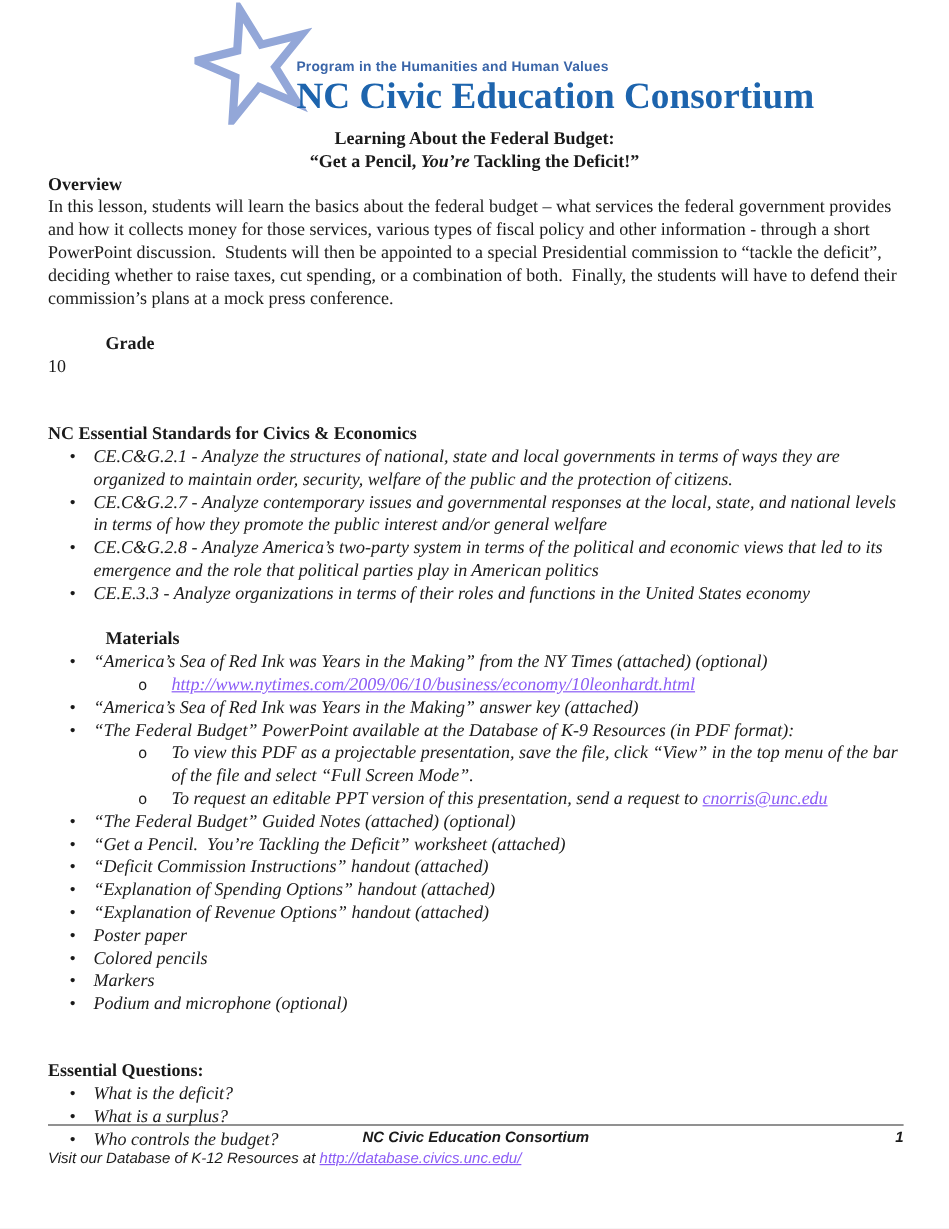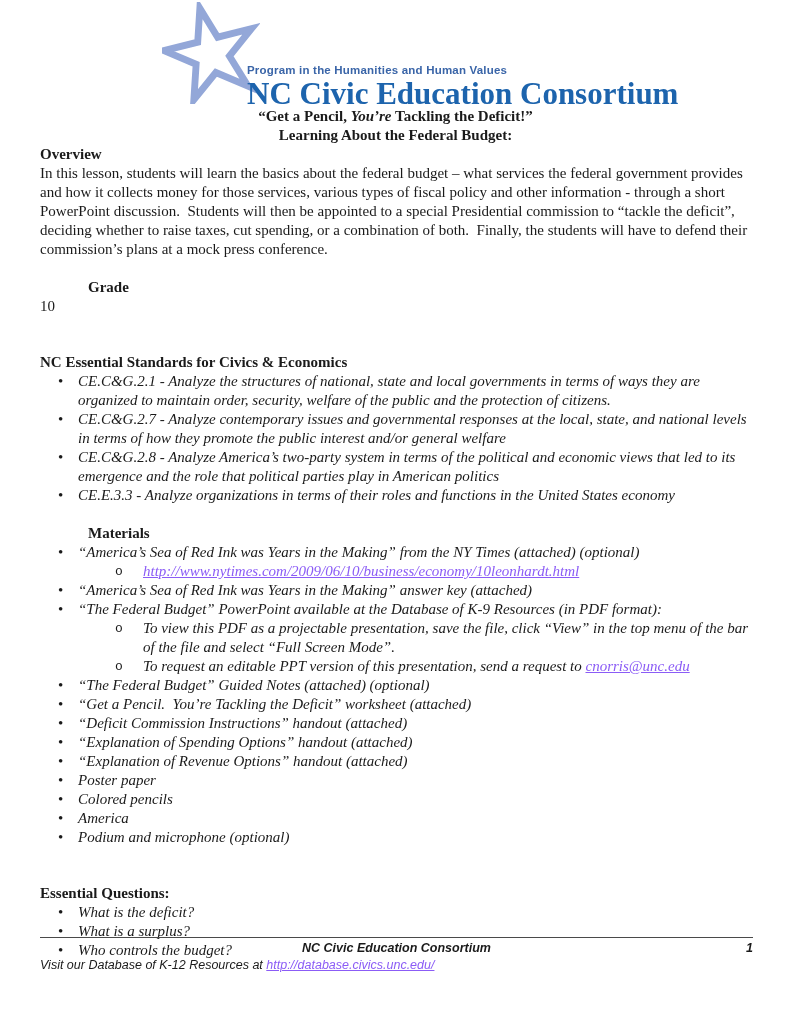--- a/index.html
+++ b/index.html
@@ -10,21 +10,21 @@
     margin:0 auto;
     background:#ffffff;
     font-family:"Liberation Serif", serif;
     font-size:15px; line-height:19px;
     color:#1a1a1a;
     overflow:hidden;
   }
   
   .logo { position:relative; height:104px; }
   .logo-star { position:absolute; left:162px; top:2px; width:98px; height:102px; }
-  .logo-text { position:absolute; left:199px; top:64px; white-space:nowrap;padding-left:48px; }
+  .logo-text { position:absolute; left:199px; top:50px; white-space:nowrap;padding-left:48px; }
   .logo-tagline {
     font-family:"Liberation Sans", sans-serif;
     font-size:11.5px; font-weight:bold; line-height:13px;
     color:#3a65a8; letter-spacing:0.2px;
   }
   .logo-name {
     font-family:"Liberation Serif", serif;
     font-size:31px; font-weight:bold; line-height:34px;
     color:#1d64ad;
   }
@@ -65,22 +65,22 @@
         <path d="M50,3 L60.5,36 L96,36 L67.5,57.5 L78.5,92 L50,70.5 L21.5,92 L32.5,57.5 L4,36 L39.5,36 Z" fill="#ffffff" stroke="#93a7d8" stroke-width="7" stroke-linejoin="miter"></path>
       </g>
     </svg>
     <div class="logo-text">
       <div class="logo-tagline">Program in the Humanities and Human Values</div>
       <div class="logo-name">NC Civic Education Consortium</div>
     </div>
   </div>
 
   <div class="doc-title">
+    <div>Learning About the Federal Budget:</div>
     <div><span>“Get a Pencil, </span><span class="it">You’re</span><span> Tackling the Deficit!”</span></div>
-    <div>Learning About the Federal Budget:</div>
   </div>
 
   <div class="content">
 
     <div class="hd">Overview</div>
     <div class="para">In this lesson, students will learn the basics about the federal budget – what services the federal government provides and how it collects money for those services, various types of fiscal policy and other information - through a short PowerPoint discussion.  Students will then be appointed to a special Presidential commission to “tackle the deficit”, deciding whether to raise taxes, cut spending, or a combination of both.  Finally, the students will have to defend their commission’s plans at a mock press conference.</div>
 
     <div class="hd gap1">Grade</div>
     <div>10</div>
 
@@ -150,21 +150,21 @@
     <div class="li">
       <span class="mk">•</span>
       <span class="tx">Poster paper</span>
     </div>
     <div class="li">
       <span class="mk">•</span>
       <span class="tx">Colored pencils</span>
     </div>
     <div class="li">
       <span class="mk">•</span>
-      <span class="tx">America</span>
+      <span class="tx">Markers</span>
     </div>
     <div class="li">
       <span class="mk">•</span>
       <span class="tx">Podium and microphone (optional)</span>
     </div>
 
     <div class="hd gap2">Essential Questions:</div>
     <div class="li">
       <span class="mk">•</span>
       <span class="tx">What is the deficit?</span>

